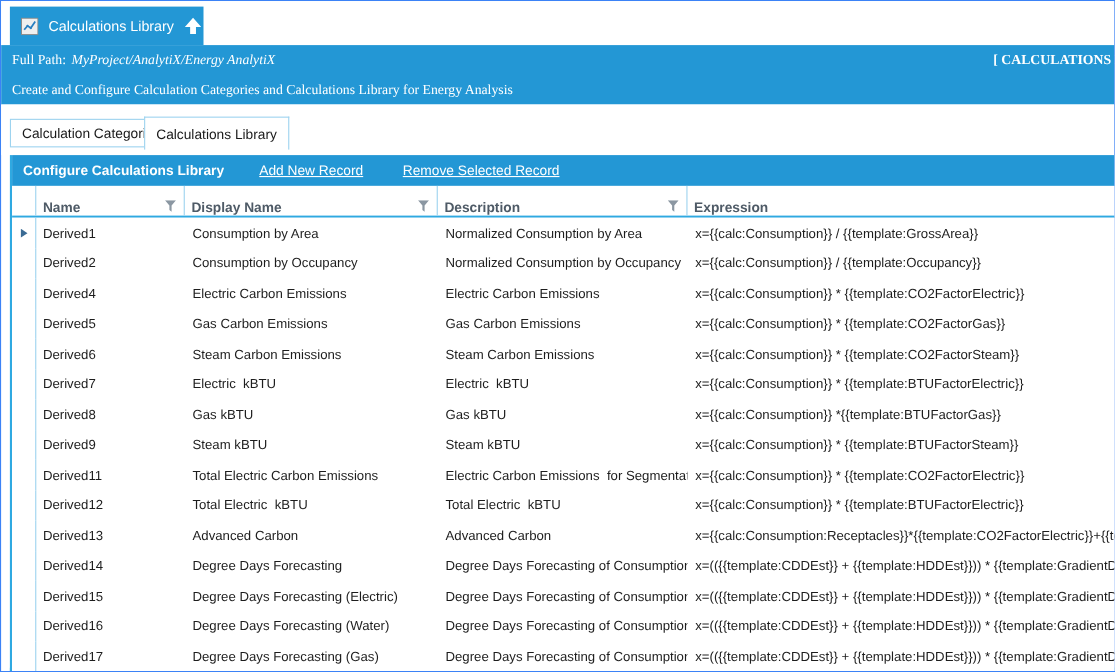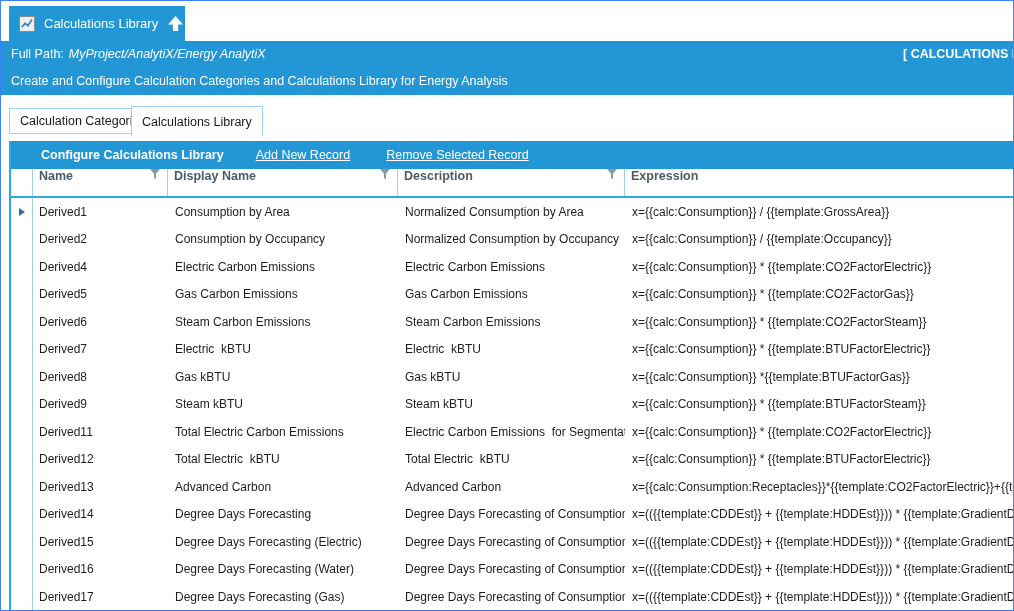--- a/index.html
+++ b/index.html
@@ -17,21 +17,21 @@
   }
   
   .tabbar{position:absolute;left:0;top:0;width:100%;height:40px;background:#fff;}
   .doc-tab{
     position:absolute;left:8px;top:5px;height:35px;width:176px;background:var(--blue);
     color:#fff;display:flex;align-items:center;padding:0 10px;gap:9px;font-size:13px;
   }
   .doc-tab .tab-label{white-space:nowrap;}
   .icon-btn{display:inline-flex;align-items:center;justify-content:center;cursor:pointer;}
   
-  .band{position:absolute;left:0;top:40px;width:100%;height:54px;background:var(--blue);color:#fff;}
+  .band{position:absolute;left:0;top:40px;width:100%;height:54px;background:var(--blue);color:#fff;font-family:Liberation Serif, serif;}
   .band-row{position:relative;height:27px;line-height:27px;padding-left:10px;font-size:12.5px;white-space:nowrap;}
   .path-value{font-style:italic;margin-left:5px;}
   .band-right{position:absolute;left:870px;top:0;font-weight:bold;white-space:nowrap;padding-left:32px;}
   
   .tabstrip{position:absolute;left:0;top:94px;width:100%;height:46px;background:#fff;}
   .strip-tab{
     position:absolute;background:#fff;border:1px solid var(--border-light);
     font-size:12.5px;color:#1a1a1a;padding:0 10px;display:flex;align-items:center;cursor:pointer;white-space:nowrap;
   }
   .strip-tab.inactive{left:8px;top:13px;height:26px;}
@@ -39,28 +39,28 @@
   
   .panel{
     position:absolute;left:8px;top:140px;width:1010px;height:469px;
     border-left:2px solid var(--blue-accent);border-bottom:3px solid var(--blue-accent);
     background:#fff;
   }
   .toolbar{
     height:28px;background:var(--blue);color:#fff;display:flex;align-items:center;
     padding-left:10px;font-size:12.5px;
   }
-  .toolbar .tb-title{font-weight:bold;margin-left:20px;}
+  .toolbar .tb-title{font-weight:bold;}
   .toolbar a{color:#fff;text-decoration:underline;cursor:pointer;white-space:nowrap;}
   .toolbar .lnk1{margin-left:32px;}
   .toolbar .lnk2{margin-left:36px;}
   
   .grid-header{height:29px;display:flex;border-bottom:2px solid var(--blue-accent);align-items:stretch;background:#fff;}
   .gh-cell{
-    display:flex;align-items:flex-start;font-size:12.5px;font-weight:bold;color:var(--header-text);
+    display:flex;align-items:flex-end;font-size:12.5px;font-weight:bold;color:var(--header-text);
     padding-left:6px;border-right:1px solid var(--border-light);white-space:nowrap;overflow:hidden;cursor:pointer;
   }
   .gh-cell .spacer{flex:1;}
   .gh-cell .funnel{margin-right:7px;flex:none;}
   .col-ind{width:22px;flex:none;}
   .col-name{width:135px;flex:none;}
   .col-display{width:230px;flex:none;}
   .col-desc{width:227px;flex:none;}
   .col-expr{flex:1;border-right:none;}
   .gh-cell.col-ind{padding-left:0;}

